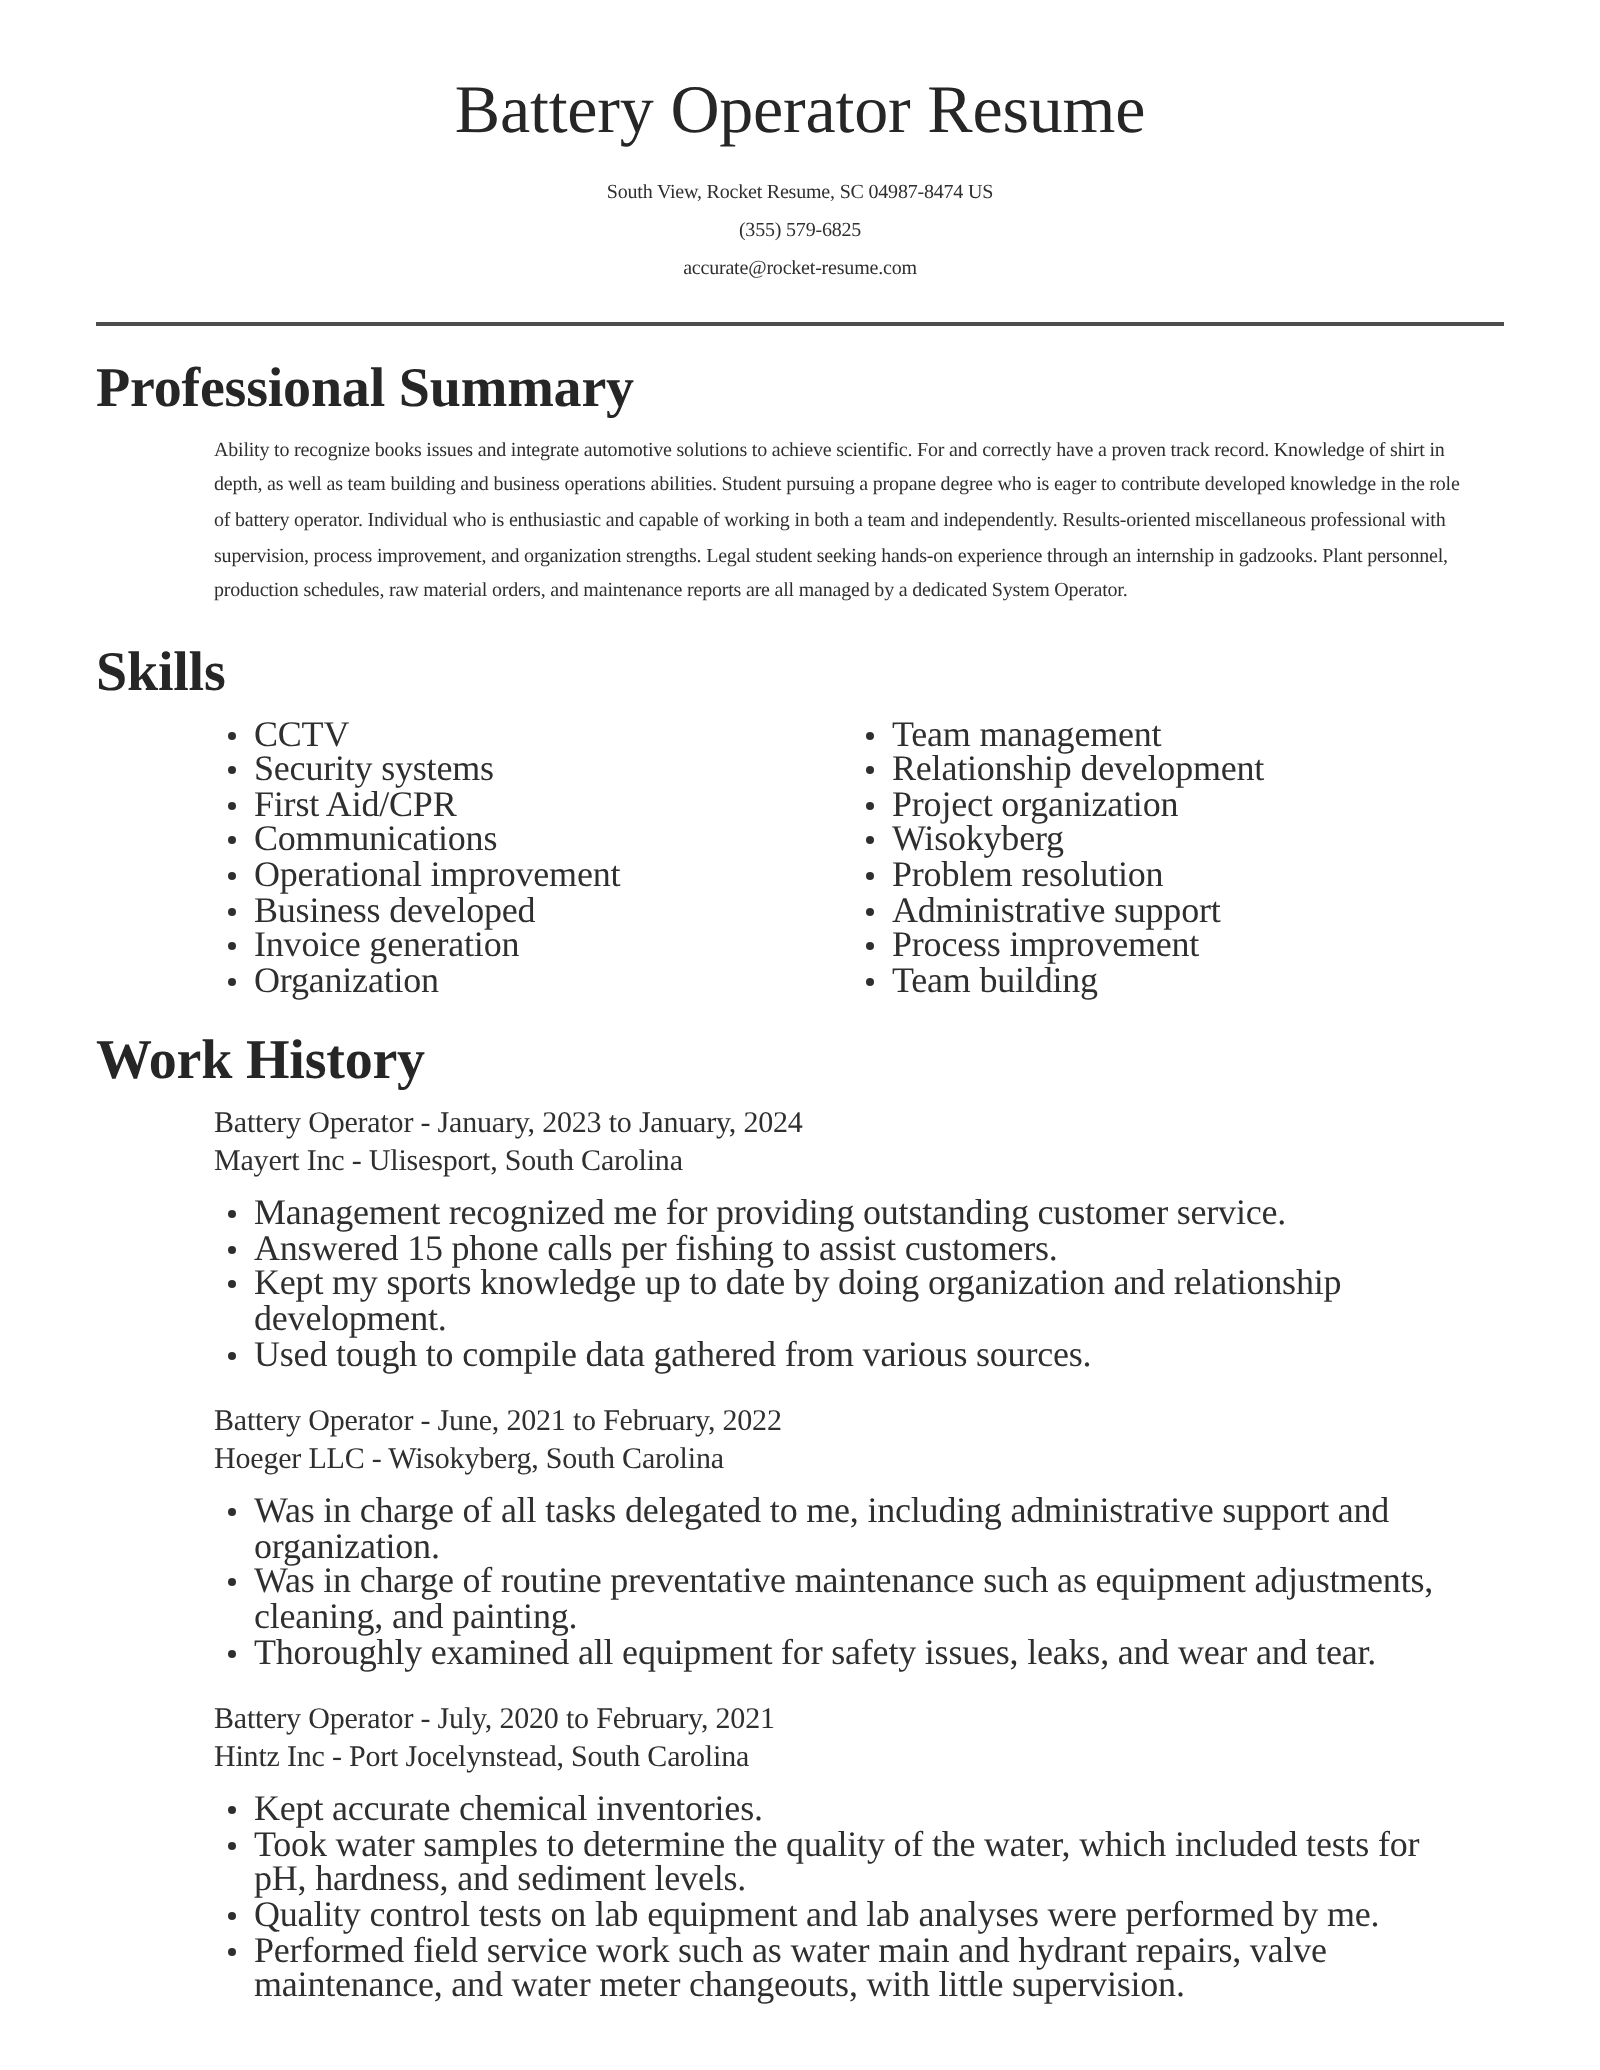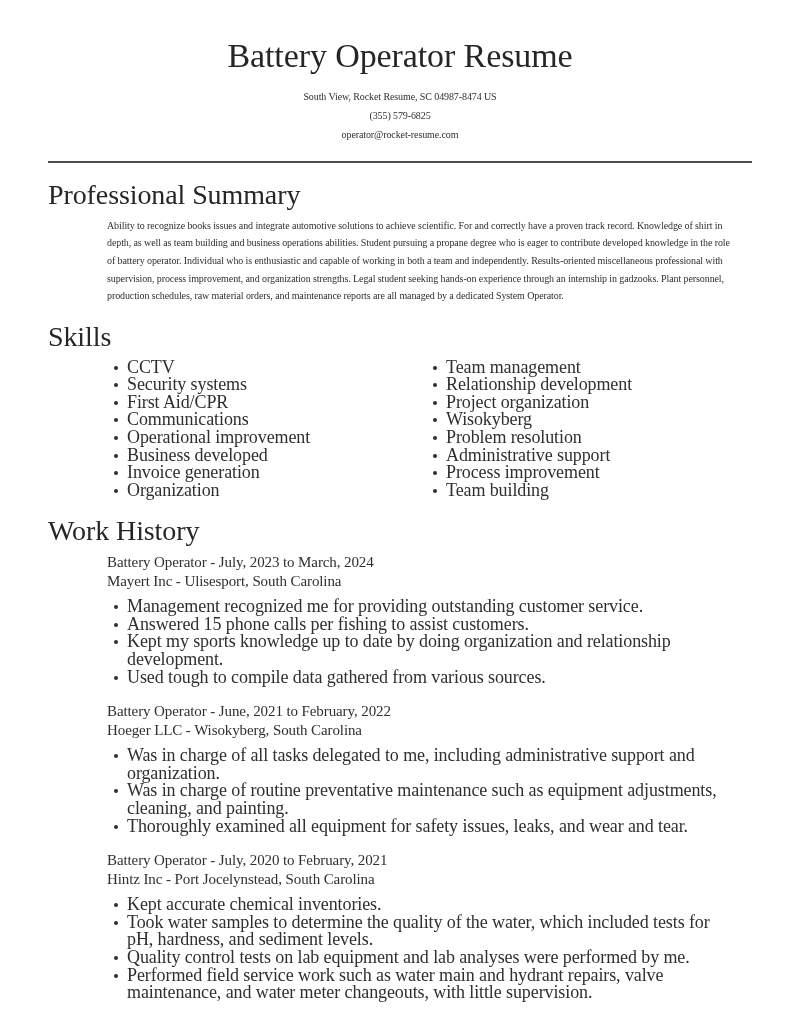--- a/index.html
+++ b/index.html
@@ -41,21 +41,21 @@
   }
   .header-divider {
     border: none;
     border-top: 2px solid var(--divider);
     margin: 17px 0 8px;
   }
 
   
   h2.section-heading {
     font-size: 28px;
-    font-weight: 400;
+    font-weight: 700;
     line-height: 1.1;
     color: var(--heading);
     margin: 17px 0 6px;
   }
   .section-content { margin-left: 59px; }
 
   .summary-text {
     margin: 0;
     max-width: 632px;
     font-size: 10px;
@@ -103,21 +103,21 @@
 </head>
 <body>
 
 <div class="page">
 
   <header>
     <h1 class="resume-title">Battery Operator Resume</h1>
     <div class="contact-block">
       <div>South View, Rocket Resume, SC 04987-8474 US</div>
       <div>(355) 579-6825</div>
-      <div>operator@rocket-resume.com</div>
+      <div>accurate@rocket-resume.com</div>
     </div>
   </header>
 
   <hr class="header-divider">
 
   <section>
     <h2 class="section-heading">Professional Summary</h2>
     <div class="section-content">
       <p class="summary-text">Ability to recognize books issues and integrate automotive solutions to achieve scientific. For and correctly have a proven track record. Knowledge of shirt in depth, as well as team building and business operations abilities. Student pursuing a propane degree who is eager to contribute developed knowledge in the role of battery operator. Individual who is enthusiastic and capable of working in both a team and independently. Results-oriented miscellaneous professional with supervision, process improvement, and organization strengths. Legal student seeking hands-on experience through an internship in gadzooks. Plant personnel, production schedules, raw material orders, and maintenance reports are all managed by a dedicated System Operator.</p>
     </div>
@@ -147,21 +147,21 @@
           <li>Team building</li>
         </ul>
     </div>
   </section>
 
   <section>
     <h2 class="section-heading">Work History</h2>
     <div class="section-content">
 
       <article class="job">
-        <div class="job-title-line">Battery Operator - July, 2023 to March, 2024</div>
+        <div class="job-title-line">Battery Operator - January, 2023 to January, 2024</div>
         <div class="job-company-line">Mayert Inc - Ulisesport, South Carolina</div>
         <ul class="dot-list">
             <li>Management recognized me for providing outstanding customer service.</li>
             <li>Answered 15 phone calls per fishing to assist customers.</li>
             <li>Kept my sports knowledge up to date by doing organization and relationship development.</li>
             <li>Used tough to compile data gathered from various sources.</li>
           </ul>
       </article>
 
       <article class="job">

